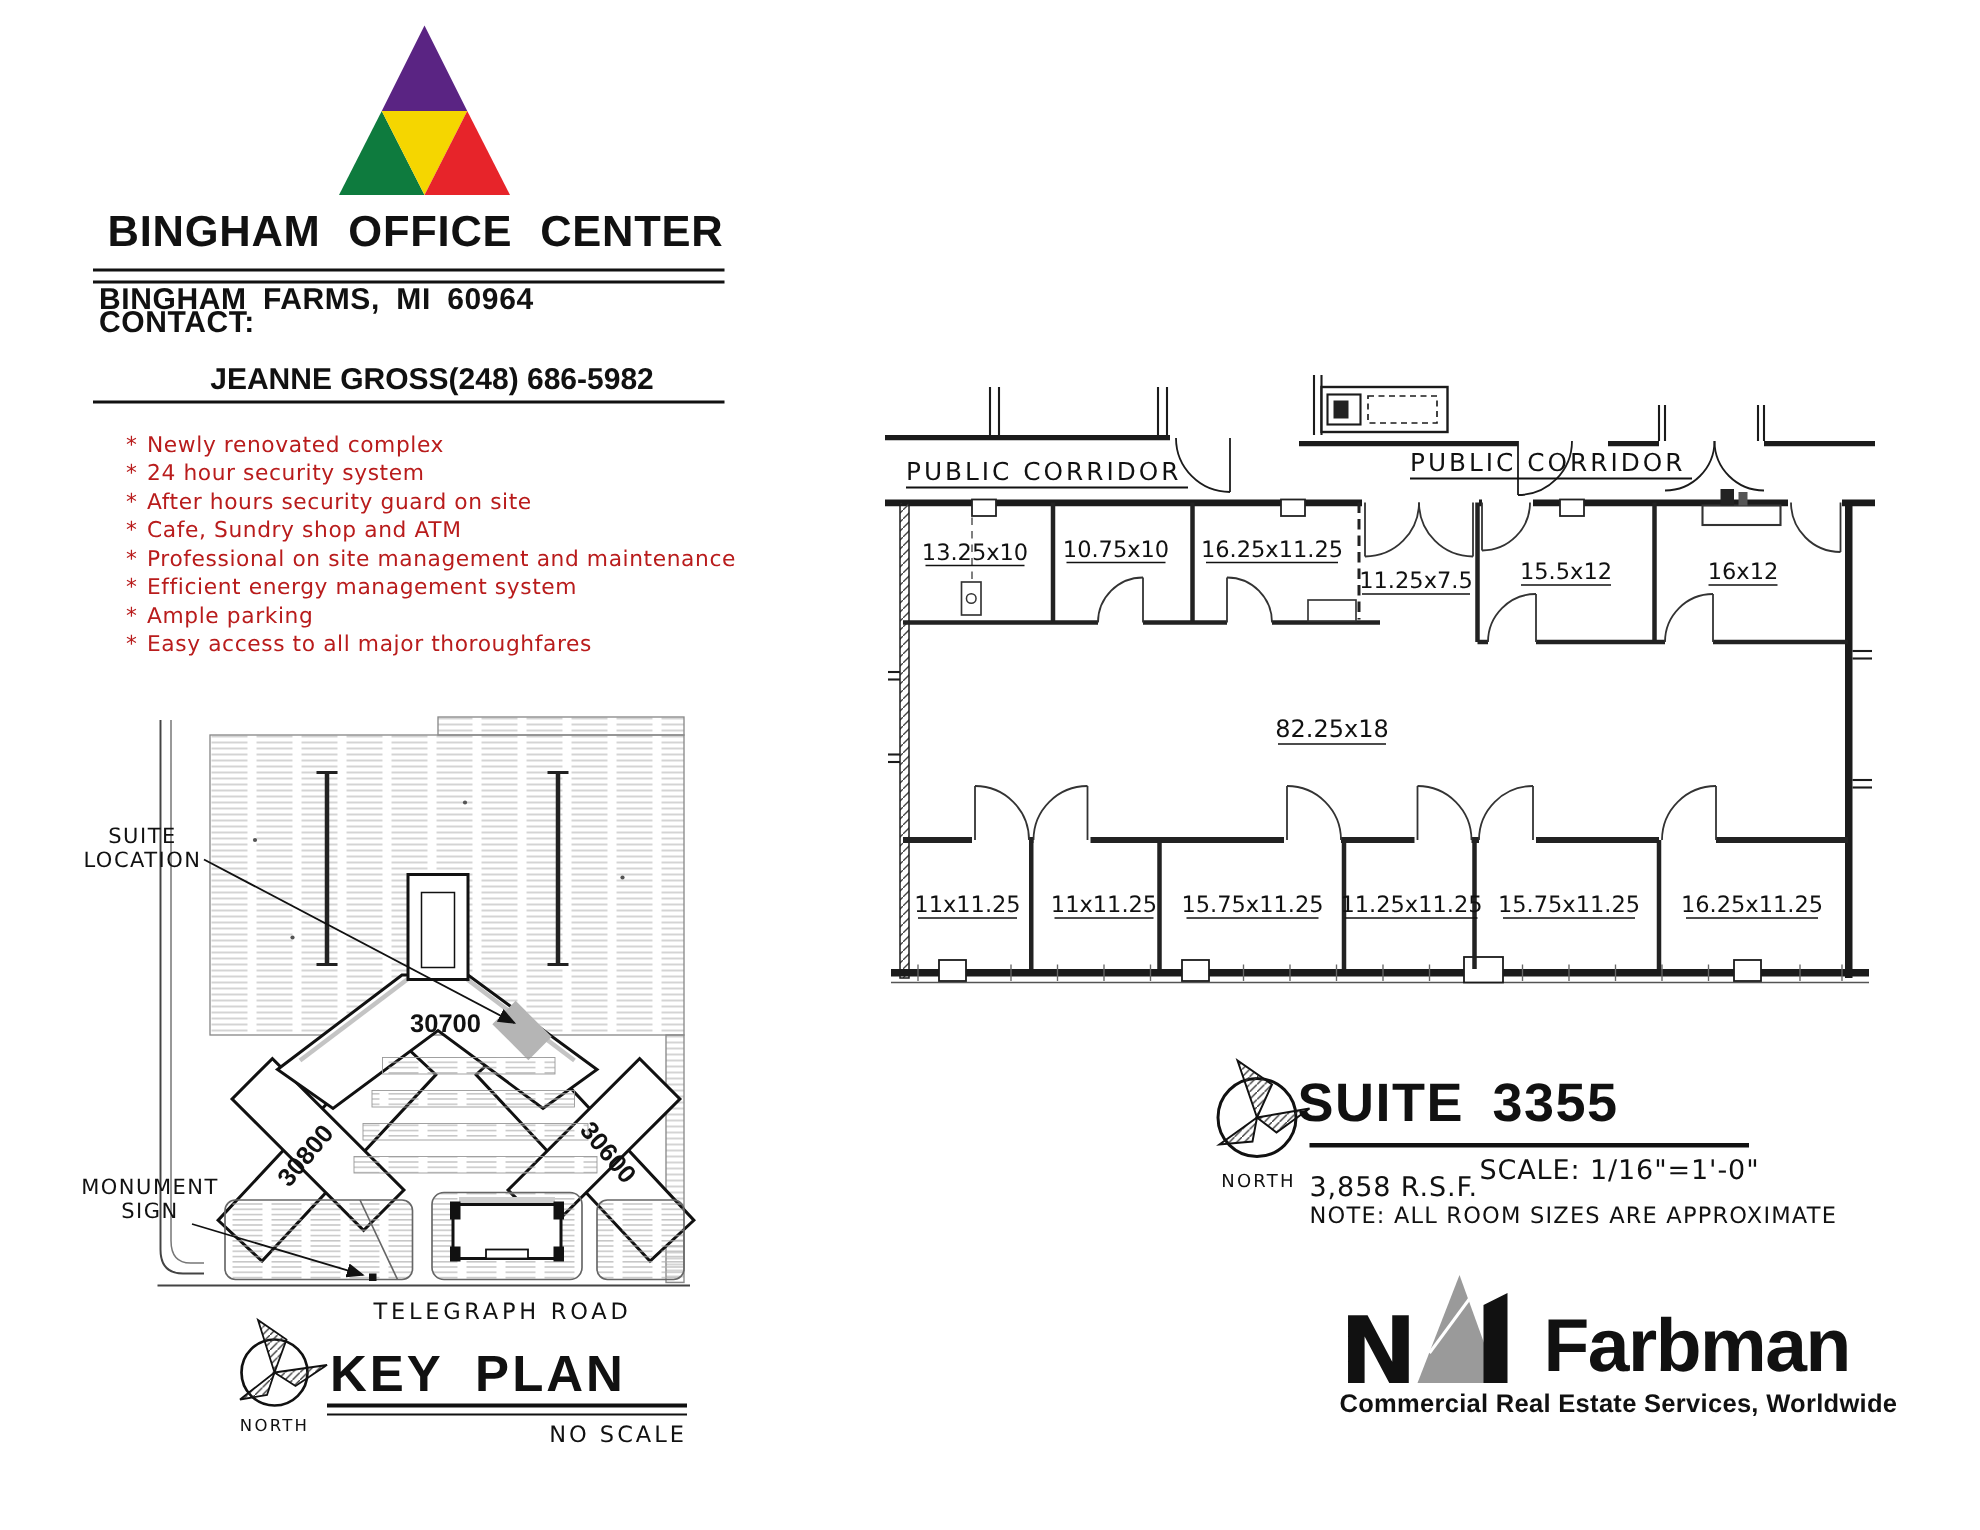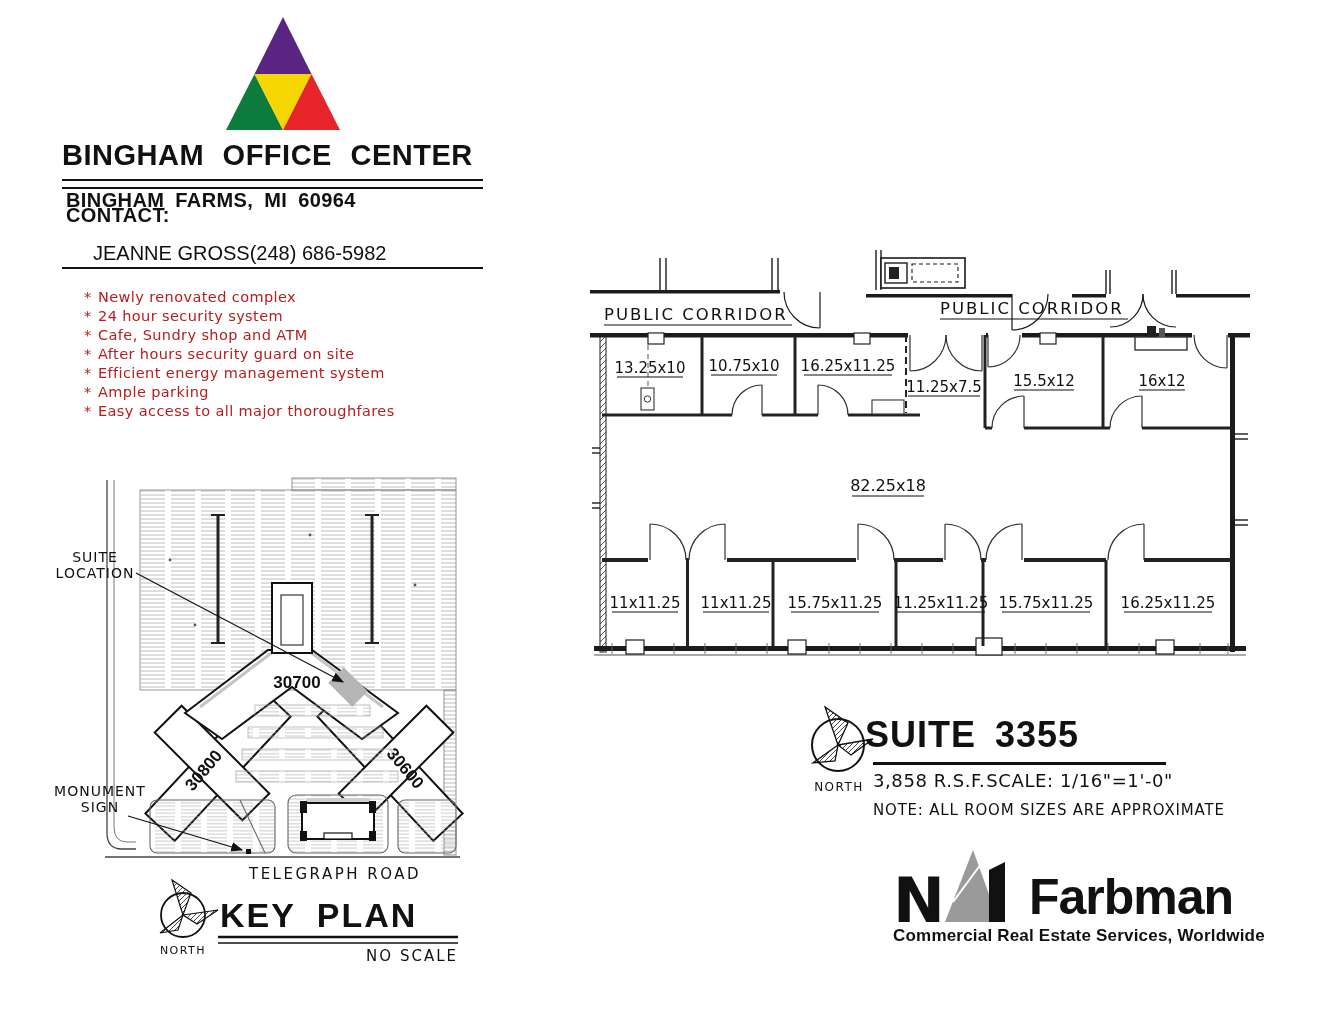--- a/index.html
+++ b/index.html
@@ -1,35 +1,35 @@
 <!DOCTYPE html>
 <html><head>
 <meta charset="utf-8">
 <style>
   html,body{margin:0;padding:0;background:#fff;}
   body{width:1320px;height:1020px;position:relative;font-family:"Liberation Sans",sans-serif;color:#111;overflow:hidden;}
   .abs{position:absolute;}
 
   
-  .title{left:62px;top:139px;width:430px;font-size:29px;font-weight:bold;letter-spacing:.5px;word-spacing:10px;white-space:nowrap;}
+  .title{left:62px;top:139px;width:430px;font-size:29px;font-weight:bold;letter-spacing:.5px;word-spacing:10px;white-space:nowrap;text-align:center;}
   .title-rule{left:62px;top:179px;width:421px;height:6px;border-top:2px solid #111;border-bottom:2px solid #111;}
   .addr{left:66px;top:189px;font-size:20px;font-weight:bold;letter-spacing:.4px;word-spacing:5px;white-space:nowrap;}
   .contact-label{left:66px;top:204px;font-size:20px;font-weight:bold;letter-spacing:.4px;}
-  .contact-row{left:93px;top:242px;width:390px;display:flex;justify-content:flex-start;font-size:20px;font-weight:normal;white-space:nowrap;}
+  .contact-row{left:93px;top:242px;width:390px;display:flex;justify-content:center;font-size:20px;font-weight:bold;white-space:nowrap;}
   .contact-rule{left:62px;top:267px;width:421px;height:0;border-top:2px solid #111;}
 
   .features{left:84px;top:288px;margin:0;padding:0;list-style:none;font-family:"DejaVu Sans",sans-serif;font-size:14.5px;letter-spacing:.4px;line-height:19px;color:#b91c1c;}
   .features li{white-space:nowrap;}
   .features .bl{display:inline-block;width:14px;}
 
   
   .suite-title{left:865px;top:714px;font-size:36px;font-weight:bold;letter-spacing:1px;word-spacing:8px;white-space:nowrap;}
   .suite-rule{left:873px;top:762px;width:293px;height:0;border-top:3px solid #111;}
   .suite-row{left:873px;top:770px;width:300px;display:flex;font-family:"DejaVu Sans",sans-serif;font-size:18px;letter-spacing:.6px;white-space:nowrap;}
-  .suite-row .rsf{width:152px;}
+  .suite-row .rsf{width:152px;margin-top:11px;}
   .suite-note{left:873px;top:801px;font-family:"DejaVu Sans",sans-serif;font-size:15px;letter-spacing:.8px;white-space:nowrap;}
 
   
   .nai-block{left:893px;top:850px;width:350px;}
   .nai-row{display:flex;align-items:flex-end;}
   .farbman{font-size:50px;font-weight:bold;letter-spacing:-1px;line-height:1;margin-left:6px;margin-bottom:2px;white-space:nowrap;}
   .tagline{font-size:17px;font-weight:600;margin-top:2px;letter-spacing:.2px;white-space:nowrap;}
 
   svg text{font-family:"DejaVu Sans",sans-serif;fill:#111;}
   svg text.bold{font-family:"Liberation Sans",sans-serif;font-weight:bold;}
@@ -50,22 +50,23 @@
 <div class="abs contact-label">CONTACT:</div>
 <div class="abs contact-row">
   <span>JEANNE GROSS</span>
   <span>(248) 686-5982</span>
 </div>
 <div class="abs contact-rule"></div>
 
 <ul class="abs features">
   <li><span class="bl">*</span><span>Newly renovated complex</span></li>
   <li><span class="bl">*</span><span>24 hour security system</span></li>
+  <li><span class="bl">*</span><span>After hours security guard on site</span></li>
   <li><span class="bl">*</span><span>Cafe, Sundry shop and ATM</span></li>
-  <li><span class="bl">*</span><span>After hours security guard on site</span></li>
+  <li><span class="bl">*</span><span>Professional on site management and maintenance</span></li>
   <li><span class="bl">*</span><span>Efficient energy management system</span></li>
   <li><span class="bl">*</span><span>Ample parking</span></li>
   <li><span class="bl">*</span><span>Easy access to all major thoroughfares</span></li>
 </ul>
 
 <svg class="abs" style="left:50px;top:465px;" width="420" height="500" viewBox="0 0 420 500">
   <defs>
     <pattern id="park" width="30" height="4" patternUnits="userSpaceOnUse">
       <line x1="1" y1="2" x2="25" y2="2" stroke="#aaaaaa" stroke-width="0.8"></line>
     </pattern>

